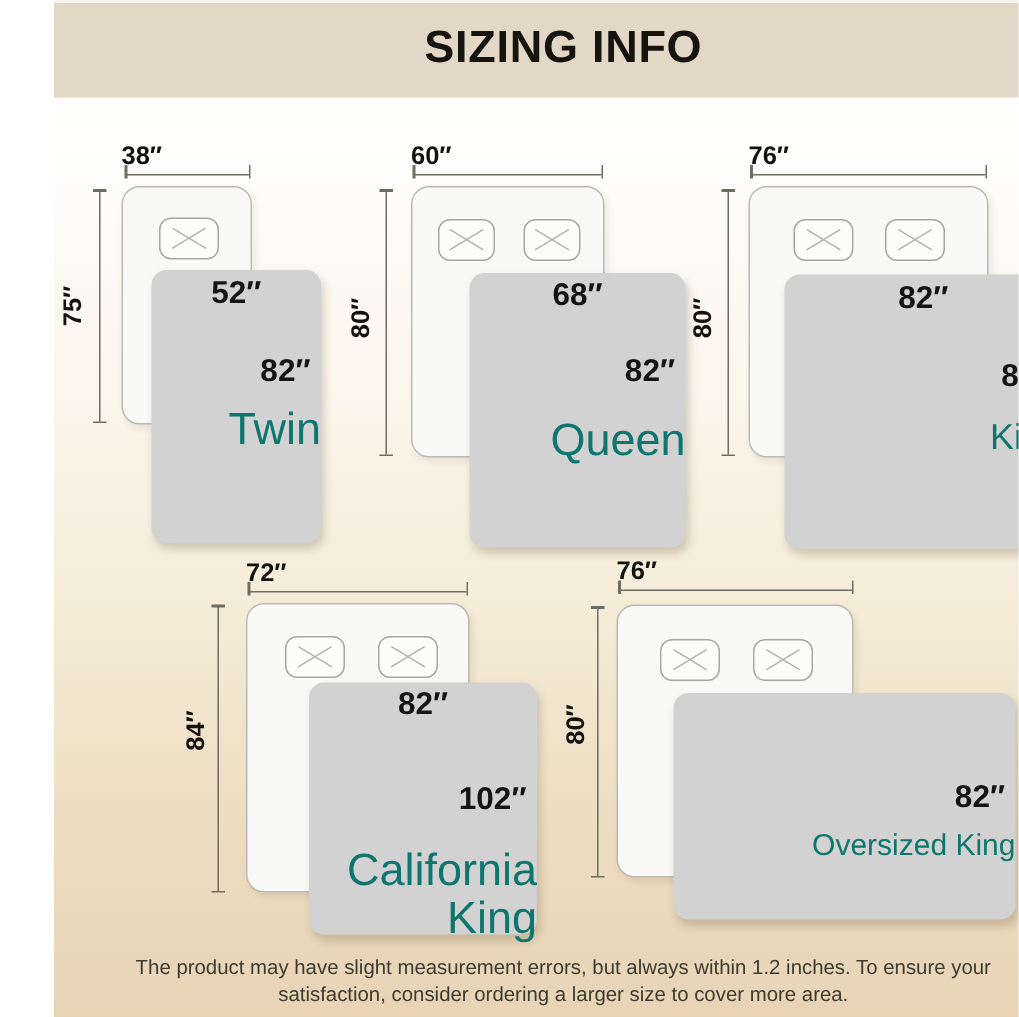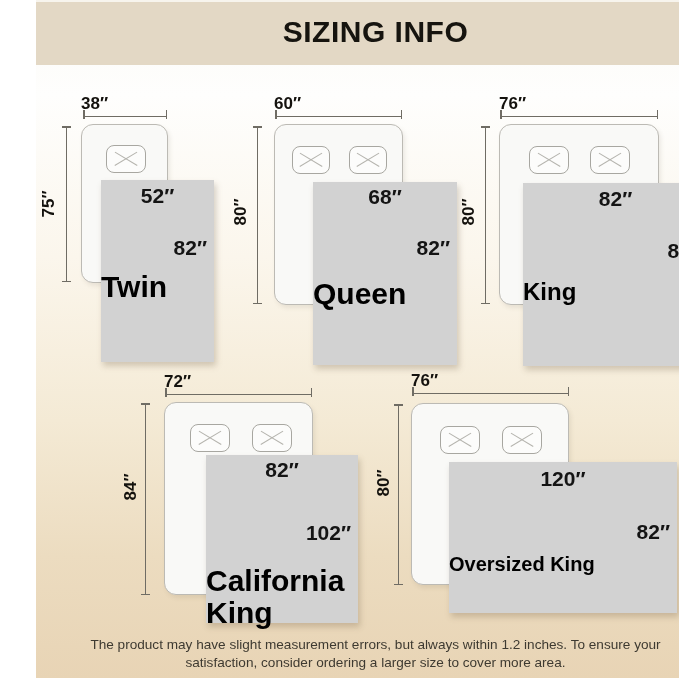--- a/index.html
+++ b/index.html
@@ -29,25 +29,25 @@
   
   .bed{position:absolute;background:#f9f9f7;border:1.5px solid #bcbab4;border-radius:12px;
     box-shadow:2px 3px 4px rgba(90,80,60,.10);box-sizing:border-box}
   .pillow{position:absolute;width:40px;height:28px;background:#fcfcfb;border:1.4px solid #a8a7a1;
     border-radius:8px;box-sizing:border-box}
   .pillow::before,.pillow::after{content:"";position:absolute;left:50%;top:50%;width:26px;height:1.4px;background:#b4b3ad}
   .pillow::before{transform:translate(-50%,-50%) rotate(31deg)}
   .pillow::after{transform:translate(-50%,-50%) rotate(-31deg)}
 
   
-  .blanket{position:absolute;background:#d2d2d2;border-radius:0;
+  .blanket{position:absolute;background:#d2d2d2;border-radius:10px;
     box-shadow:2px 4px 6px rgba(110,95,70,.28)}
   .bw{position:absolute;left:0;width:100%;text-align:center;font-size:21px;font-weight:700;color:#141414}
   .bh{position:absolute;right:7px;font-size:21px;font-weight:700;color:#141414}
-  .bname{position:absolute;left:0;width:100%;text-align:left;font-weight:700;color:#000000;line-height:1.05}
+  .bname{position:absolute;left:0;width:100%;text-align:right;font-weight:400;color:#0f766e;line-height:1.05}
 
   
   
   .g1 .dim-w{left:45px;top:94px;width:87px}
   .g1 .hline{left:48px;top:116px;width:82px}
   .g1 .vline{left:30px;top:127px;height:154px}
   .g1 .dim-hlab{left:-9px;top:194px}
   .g1 .bed{left:45px;top:124px;width:87px;height:159px}
   .g1 .p1{left:24px;top:20px}
   .g1 .blanket{left:65px;top:180px;width:113px;height:182px}
@@ -183,21 +183,20 @@
   <div class="g5">
     <div class="dim-w">76″</div>
     <div class="hline"></div>
     <div class="vline"></div>
     <div class="dim-hlab">80″</div>
     <div class="bed">
       <div class="pillow p1"></div>
       <div class="pillow p2"></div>
     </div>
     <div class="blanket">
-      <div class="bw">120″</div>
       <div class="bh">82″</div>
       <div class="bname"><span class="inner">Oversized King</span></div>
     </div>
   </div>
 
   <div class="footer">
     <div>The product may have slight measurement errors, but always within 1.2 inches. To ensure your</div>
     <div>satisfaction, consider ordering a larger size to cover more area.</div>
   </div>
 

